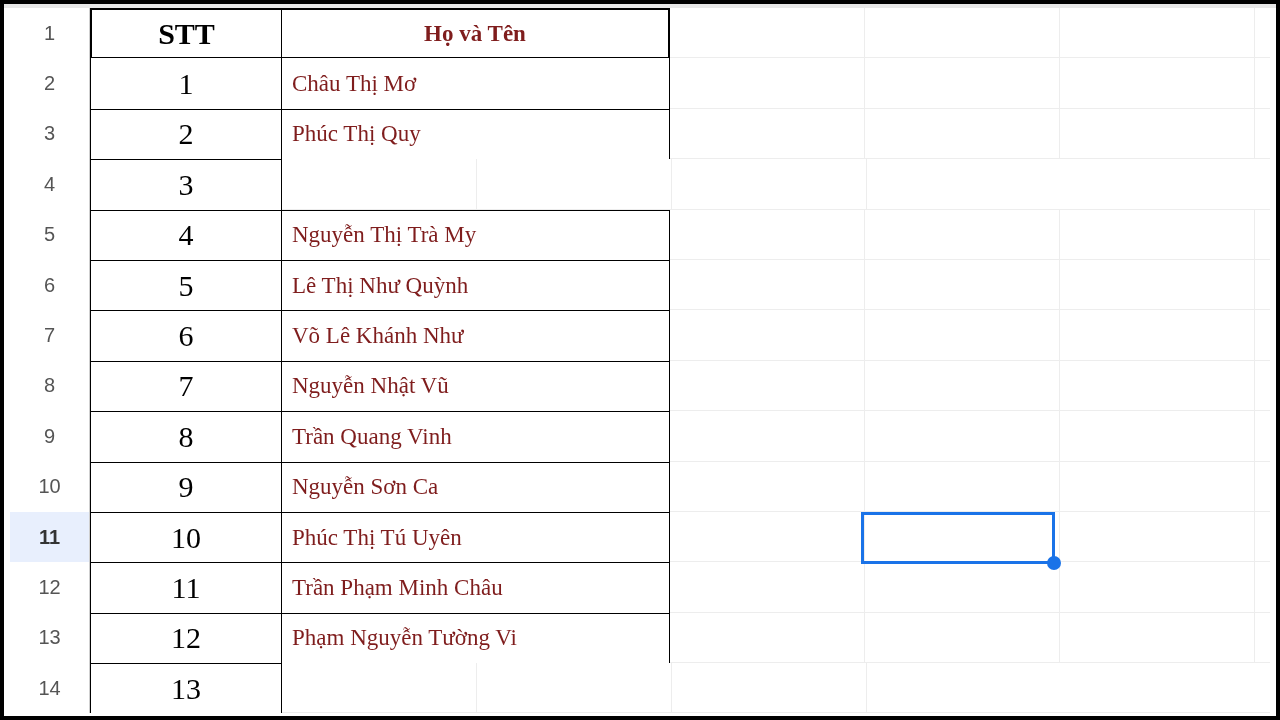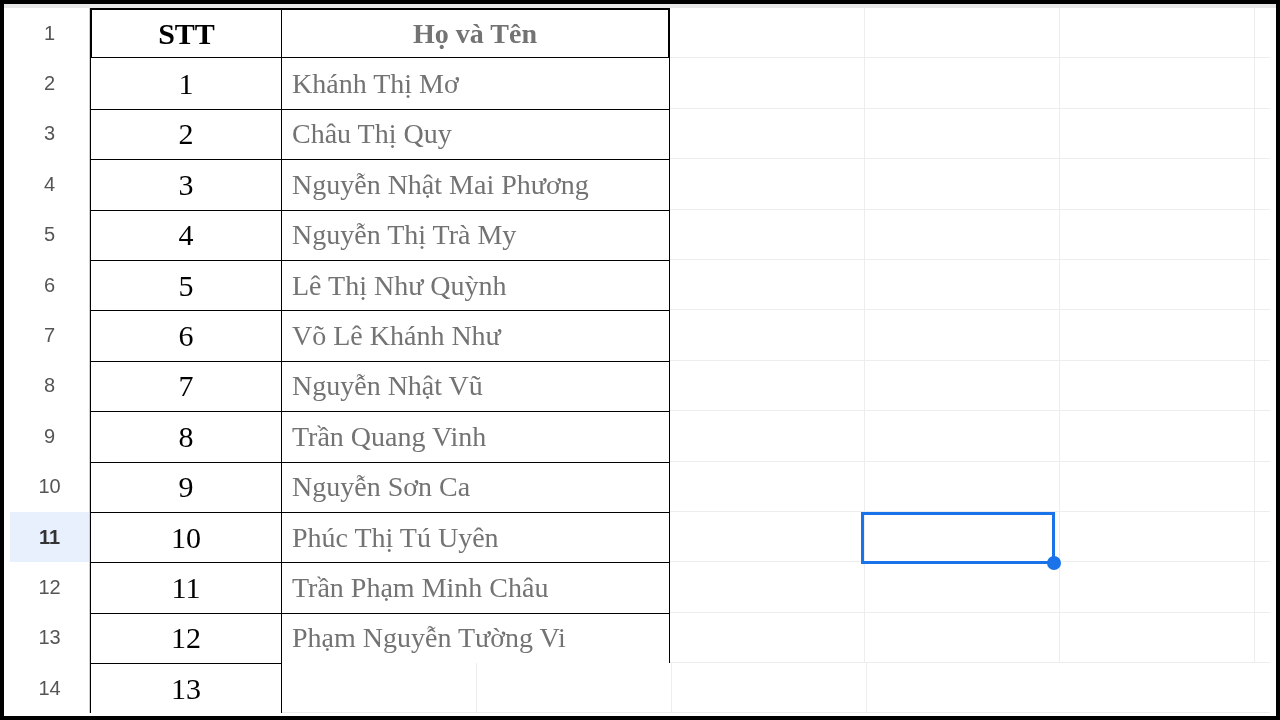--- a/index.html
+++ b/index.html
@@ -63,22 +63,22 @@
     border-right: 1px solid #000;
     border-left: 1px solid #000;
     padding: 0 6px;
   }
   .col-b {
     width: 388px;
     flex: 0 0 388px;
     display: flex;
     align-items: center;
     justify-content: flex-start;
-    font-size: 28px;
-    color: #737373;
+    font-size: 23px;
+    color: #7f1d1d;
     box-sizing: border-box;
     border-top: 1px solid #000;
     border-right: 1px solid #000;
     padding: 0 10px;
     white-space: nowrap;
   }
   .row.header .col-a,
   .row.header .col-b {
     font-weight: bold;
     justify-content: center;
@@ -145,43 +145,42 @@
         <div class="right-cells">
           <div class="rc c"></div>
           <div class="rc d"></div>
           <div class="rc e"></div>
           <div class="rc f"></div>
         </div>
       </div>
       <div class="row">
         <div class="rownum">2</div>
         <div class="col-a">1</div>
-        <div class="col-b">Khánh Thị Mơ</div>
+        <div class="col-b">Châu Thị Mơ</div>
         <div class="right-cells">
           <div class="rc c"></div>
           <div class="rc d"></div>
           <div class="rc e"></div>
           <div class="rc f"></div>
         </div>
       </div>
       <div class="row">
         <div class="rownum">3</div>
         <div class="col-a">2</div>
-        <div class="col-b">Châu Thị Quy</div>
+        <div class="col-b">Phúc Thị Quy</div>
         <div class="right-cells">
           <div class="rc c"></div>
           <div class="rc d"></div>
           <div class="rc e"></div>
           <div class="rc f"></div>
         </div>
       </div>
       <div class="row">
         <div class="rownum">4</div>
         <div class="col-a">3</div>
-        <div class="col-b">Nguyễn Nhật Mai Phương</div>
         <div class="right-cells">
           <div class="rc c"></div>
           <div class="rc d"></div>
           <div class="rc e"></div>
           <div class="rc f"></div>
         </div>
       </div>
       <div class="row">
         <div class="rownum">5</div>
         <div class="col-a">4</div>

